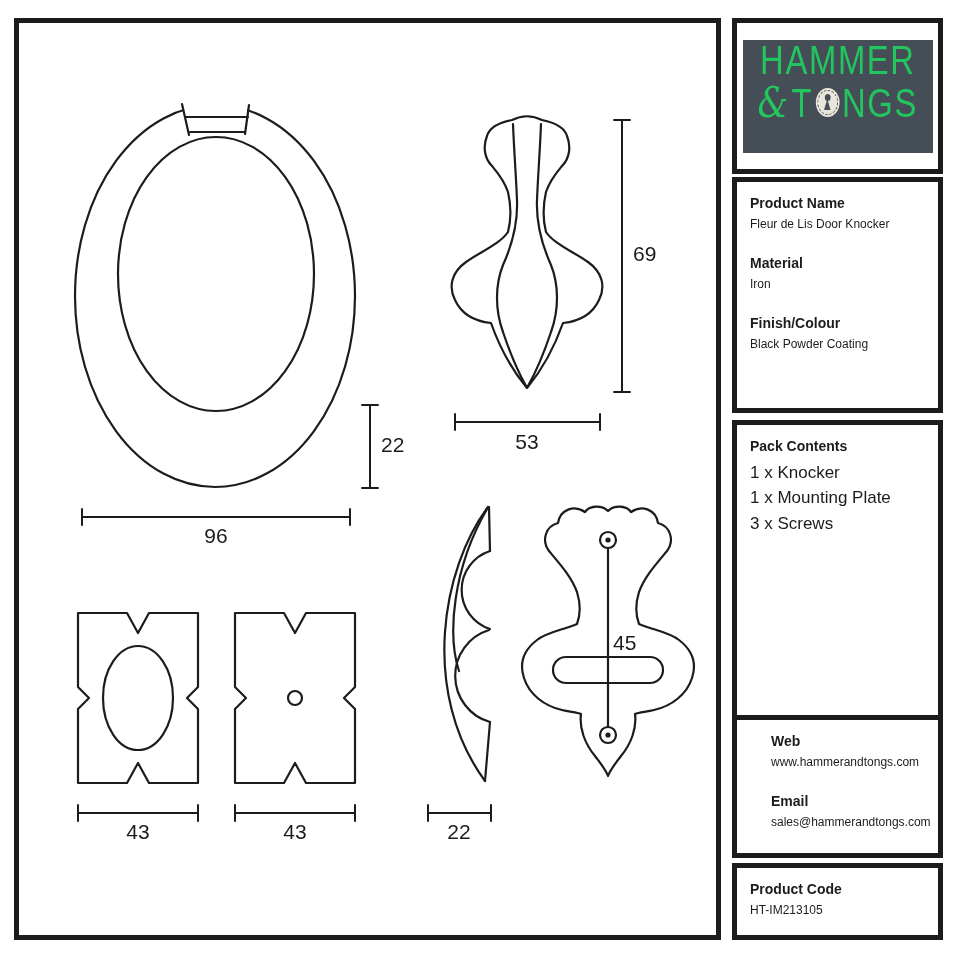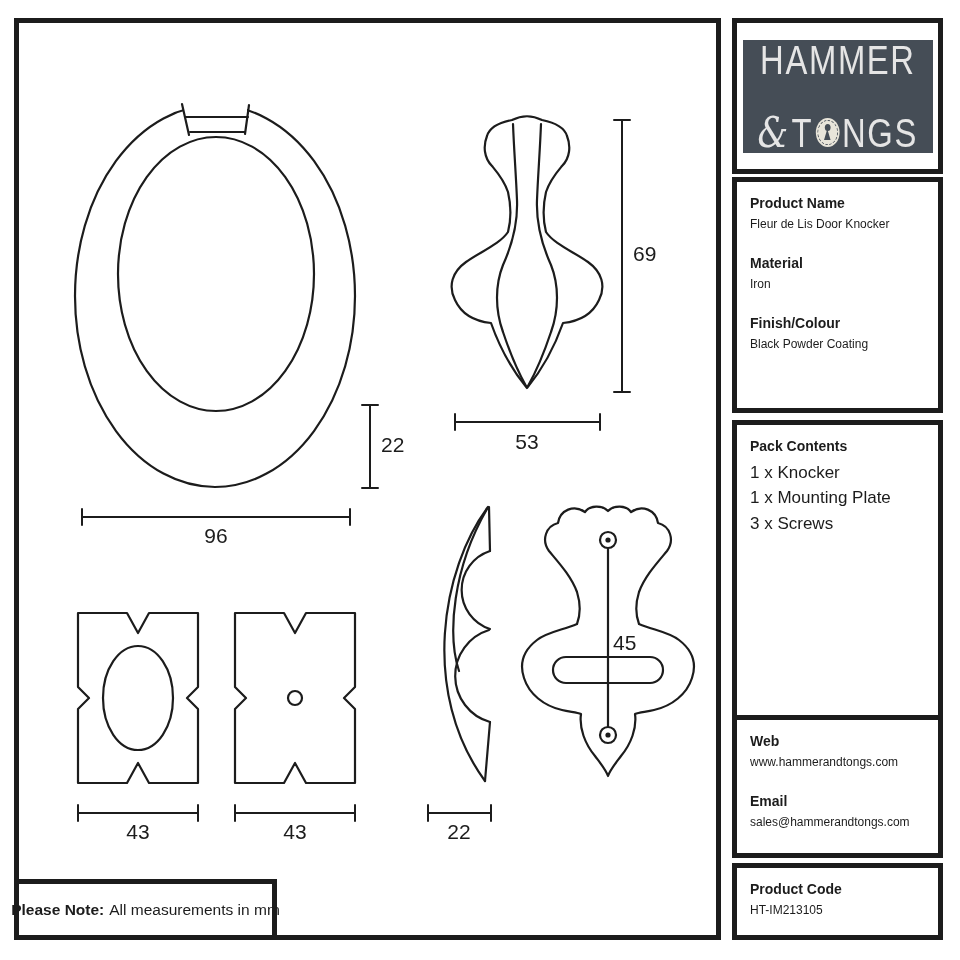--- a/index.html
+++ b/index.html
@@ -24,22 +24,22 @@
   .note-box .b { font-weight:bold; }
   .note-box .t { margin-left:5px; }
 
   
   .right-col { position:absolute; left:732px; top:18px; width:211px; height:922px; }
   .box {
     position:absolute; left:0; width:211px; border:5px solid #1c1c1c; background:#fff;
   }
   .logo-box { top:0; height:156px; display:flex; align-items:center; justify-content:center; }
   .logo-panel {
-    width:190px; height:113px; background:#454d56; color:#e5e5e5;
-    display:flex; flex-direction:column; align-items:center; justify-content:space-between;
+    width:190px; height:113px; background:#454d56; color:#22c55e;
+    display:flex; flex-direction:column; align-items:center; justify-content:flex-start;
   }
   .logo-line1 {
     font-size:40px; line-height:1; letter-spacing:2px; transform:scaleX(0.82);
     font-weight:400;
   }
   .logo-line2 {
     display:flex; align-items:center; font-size:40px; line-height:1;
     letter-spacing:2px; transform:scaleX(0.82); margin-top:3px; font-weight:400;
   }
   .amp {
@@ -53,21 +53,21 @@
   .kh-ring { position:absolute; left:2px; top:2px; right:2px; bottom:2px;
     border:1.5px dashed #454d56; border-radius:50%; }
   .kh-circle { position:absolute; top:5.5px; left:50%; margin-left:-3.5px;
     width:7px; height:7px; border-radius:50%; background:#454d56; }
   .kh-stem { position:absolute; top:10.5px; left:50%; margin-left:-4.5px;
     width:0; height:0; border-left:4.5px solid transparent;
     border-right:4.5px solid transparent; border-bottom:11px solid #454d56; }
 
   .info-box { top:159px; height:236px; }
   .pack-box { top:402px; height:321px; }
-  .web-box  { top:697px; height:143px; }
+  .web-box  { top:697px; height:143px;padding-left:21px; }
   .code-box { top:845px; height:77px; }
 
   .box-inner { padding:13px 13px 0 13px; }
   .h { font-weight:bold; font-size:14px; line-height:1.25; margin:0 0 4px 0; }
   .v { font-size:12px; line-height:1.3; margin:0 0 23px 0; }
   .pack-line { font-size:17px; line-height:1.5; margin:0; }
 
   
   .stroke { fill:none; stroke:#1c1c1c; stroke-width:2.2; stroke-linecap:round; stroke-linejoin:round; }
   .dimline { fill:none; stroke:#1c1c1c; stroke-width:2; stroke-linecap:round; }
@@ -198,24 +198,20 @@
       <line class="stroke" x1="608" y1="548" x2="608" y2="727"></line>
       <rect class="stroke" x="553" y="657" width="110" height="26" rx="13"></rect>
       <circle class="stroke" cx="608" cy="540" r="8"></circle>
       <circle class="dot" cx="608" cy="540" r="2.6"></circle>
       <circle class="stroke" cx="608" cy="735" r="8"></circle>
       <circle class="dot" cx="608" cy="735" r="2.6"></circle>
       <text class="dim-label" x="613" y="650" text-anchor="start">45</text>
     </g>
   </svg>
 
-  <div class="note-box">
-    <span class="b">Please Note:</span>
-    <span class="t">All measurements in mm</span>
-  </div>
 
   <aside class="right-col">
 
     <div class="box logo-box">
       <div class="logo-panel">
         <div class="logo-line1">HAMMER</div>
         <div class="logo-line2">
           <span class="amp">&amp;</span>
           <span>T</span>
           <span class="keyhole-o">

